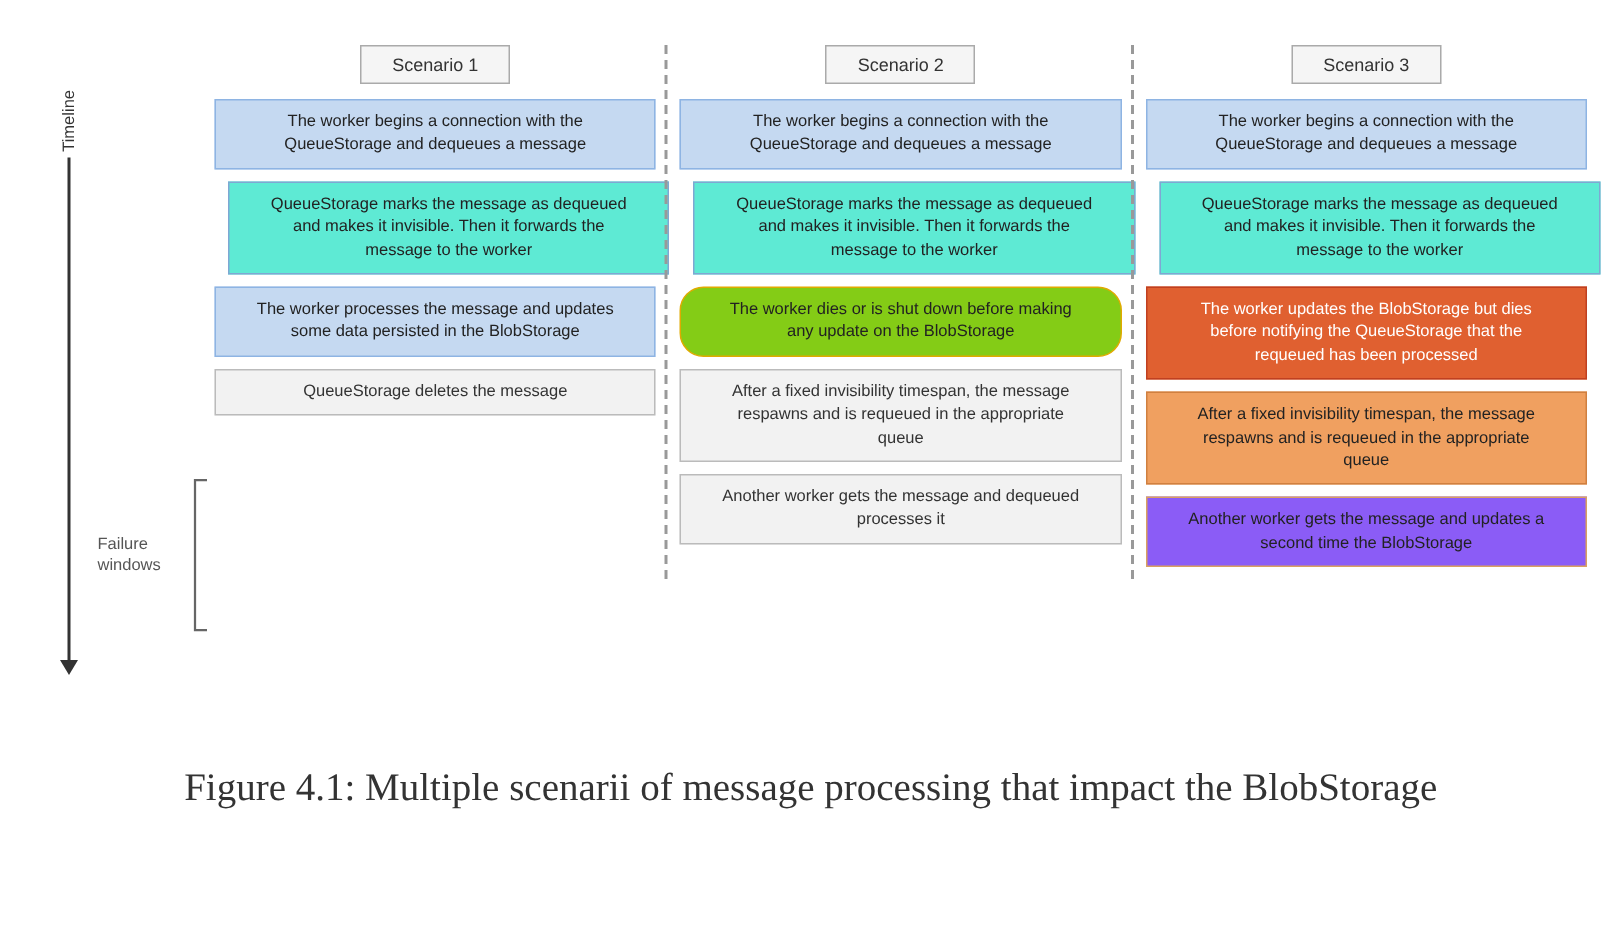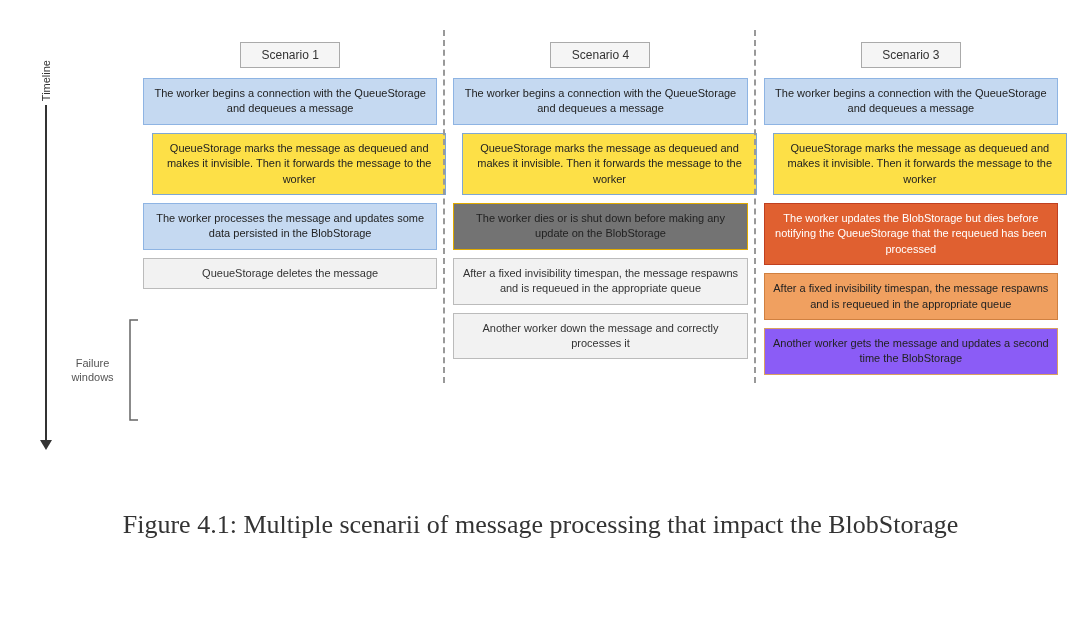--- a/index.html
+++ b/index.html
@@ -68,21 +68,20 @@
       position: absolute;
       left: 55px;
       top: 295px;
       display: flex;
       align-items: center;
     }
 
     .failure-label {
       font-size: 11px;
       color: #555;
-      text-align: center;
       width: 55px;
       line-height: 1.3;
     }
 
     .failure-bracket {
       display: flex;
       flex-direction: column;
       margin-left: 4px;
     }
 
@@ -121,56 +120,56 @@
 
     .scenario-header {
       border: 1.5px solid #aaa;
       background: #f5f5f5;
       padding: 5px 18px;
       font-size: 12px;
       color: #333;
       margin-bottom: 10px;
       text-align: center;
       min-width: 100px;
-      margin-top: 12px;
     }
 
     .step-box {
       width: 100%;
-      padding: 7px 8px;
+      padding: 7px 24px;
       font-size: 11px;
       text-align: center;
       margin-bottom: 8px;
       border: 1.5px solid #aaa;
       line-height: 1.4;
     }
 
     .step-box.blue-light {
       background: #c5d9f1;
       border-color: #8eb4e3;
       color: #222;
     }
 
     .step-box.blue-mid {
-      background: #fde047;
+      background: #5eead4;
       border-color: #7fa7d3;
       color: #222;
       margin-left: 18px;
     }
 
     .step-box.plain {
       background: #f2f2f2;
       border-color: #bbb;
       color: #333;
     }
 
     .step-box.yellow {
-      background: #737373;
+      background: #84cc16;
       border-color: #e0aa00;
       color: #222;
+      border-radius: 16px;
     }
 
     .step-box.orange-red {
       background: #e06030;
       border-color: #c04020;
       color: #fff;
     }
 
     .step-box.orange-light {
       background: #f0a060;
@@ -221,26 +220,26 @@
 
       <div class="scenario-column">
         <div class="scenario-header">Scenario 1</div>
         <div class="step-box blue-light">The worker begins a connection with the QueueStorage and dequeues a message</div>
         <div class="step-box blue-mid">QueueStorage marks the message as dequeued and makes it invisible. Then it forwards the message to the worker</div>
         <div class="step-box blue-light">The worker processes the message and updates some data persisted in the BlobStorage</div>
         <div class="step-box plain">QueueStorage deletes the message</div>
       </div>
 
       <div class="scenario-column">
-        <div class="scenario-header">Scenario 4</div>
+        <div class="scenario-header">Scenario 2</div>
         <div class="step-box blue-light">The worker begins a connection with the QueueStorage and dequeues a message</div>
         <div class="step-box blue-mid">QueueStorage marks the message as dequeued and makes it invisible. Then it forwards the message to the worker</div>
         <div class="step-box yellow">The worker dies or is shut down before making any update on the BlobStorage</div>
         <div class="step-box plain">After a fixed invisibility timespan, the message respawns and is requeued in the appropriate queue</div>
-        <div class="step-box plain">Another worker down the message and correctly processes it</div>
+        <div class="step-box plain">Another worker gets the message and dequeued processes it</div>
       </div>
 
       <div class="scenario-column">
         <div class="scenario-header">Scenario 3</div>
         <div class="step-box blue-light">The worker begins a connection with the QueueStorage and dequeues a message</div>
         <div class="step-box blue-mid">QueueStorage marks the message as dequeued and makes it invisible. Then it forwards the message to the worker</div>
         <div class="step-box orange-red">The worker updates the BlobStorage but dies before notifying the QueueStorage that the requeued has been processed</div>
         <div class="step-box orange-light">After a fixed invisibility timespan, the message respawns and is requeued in the appropriate queue</div>
         <div class="step-box orange-pale">Another worker gets the message and updates a second time the BlobStorage</div>
       </div>

